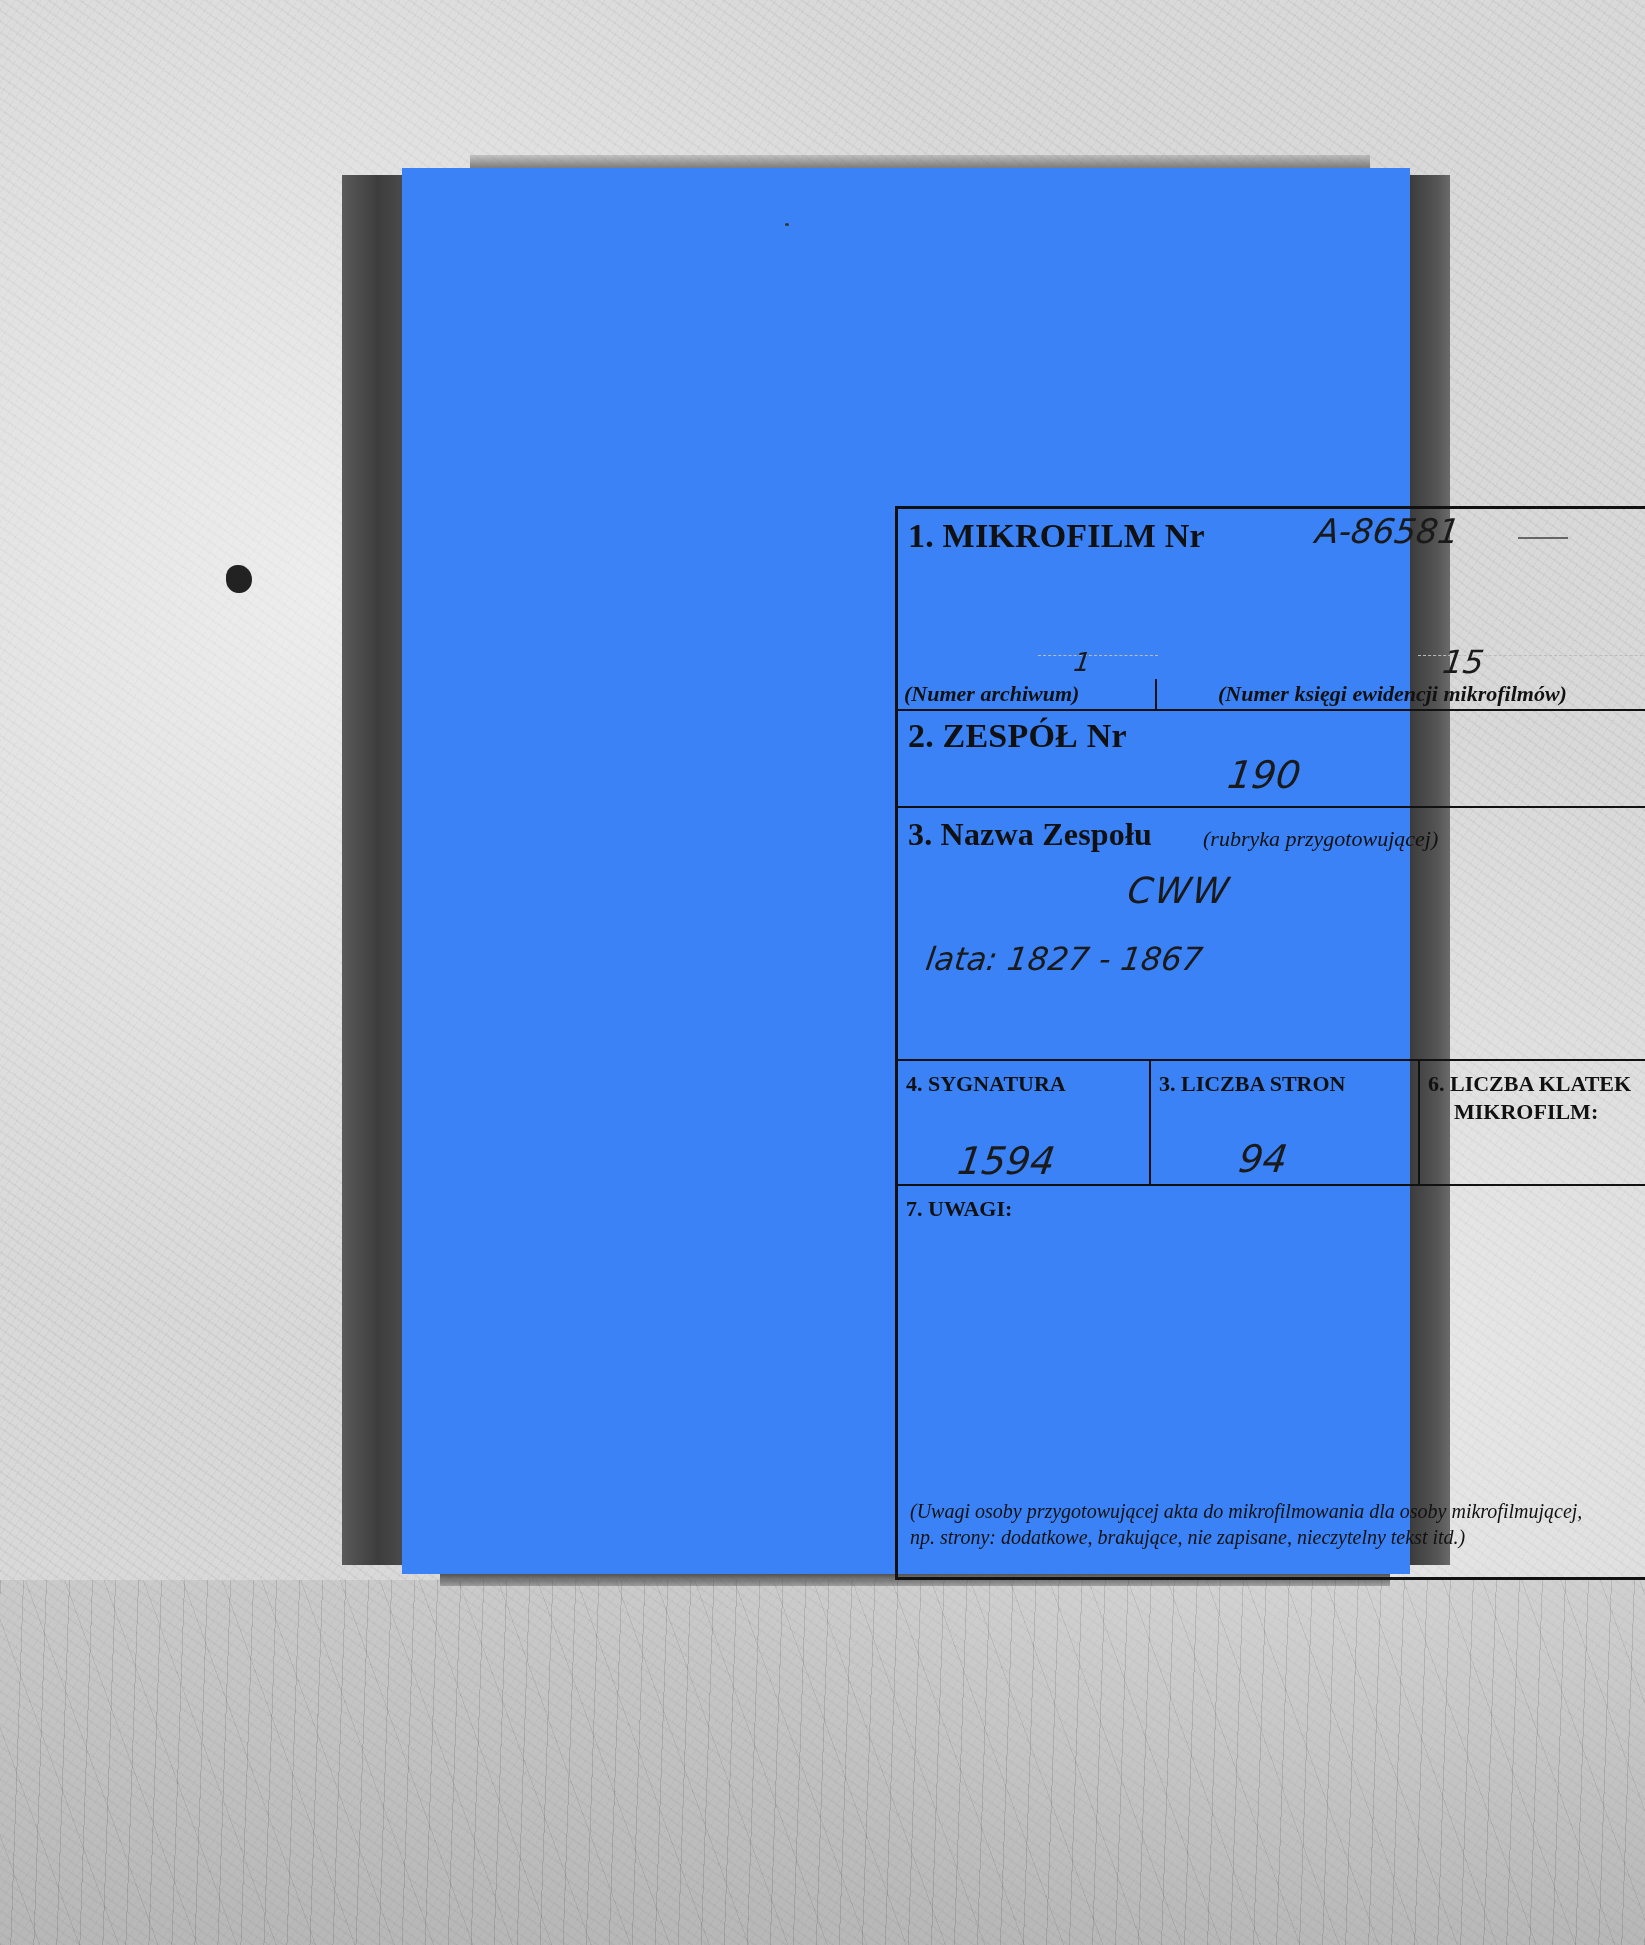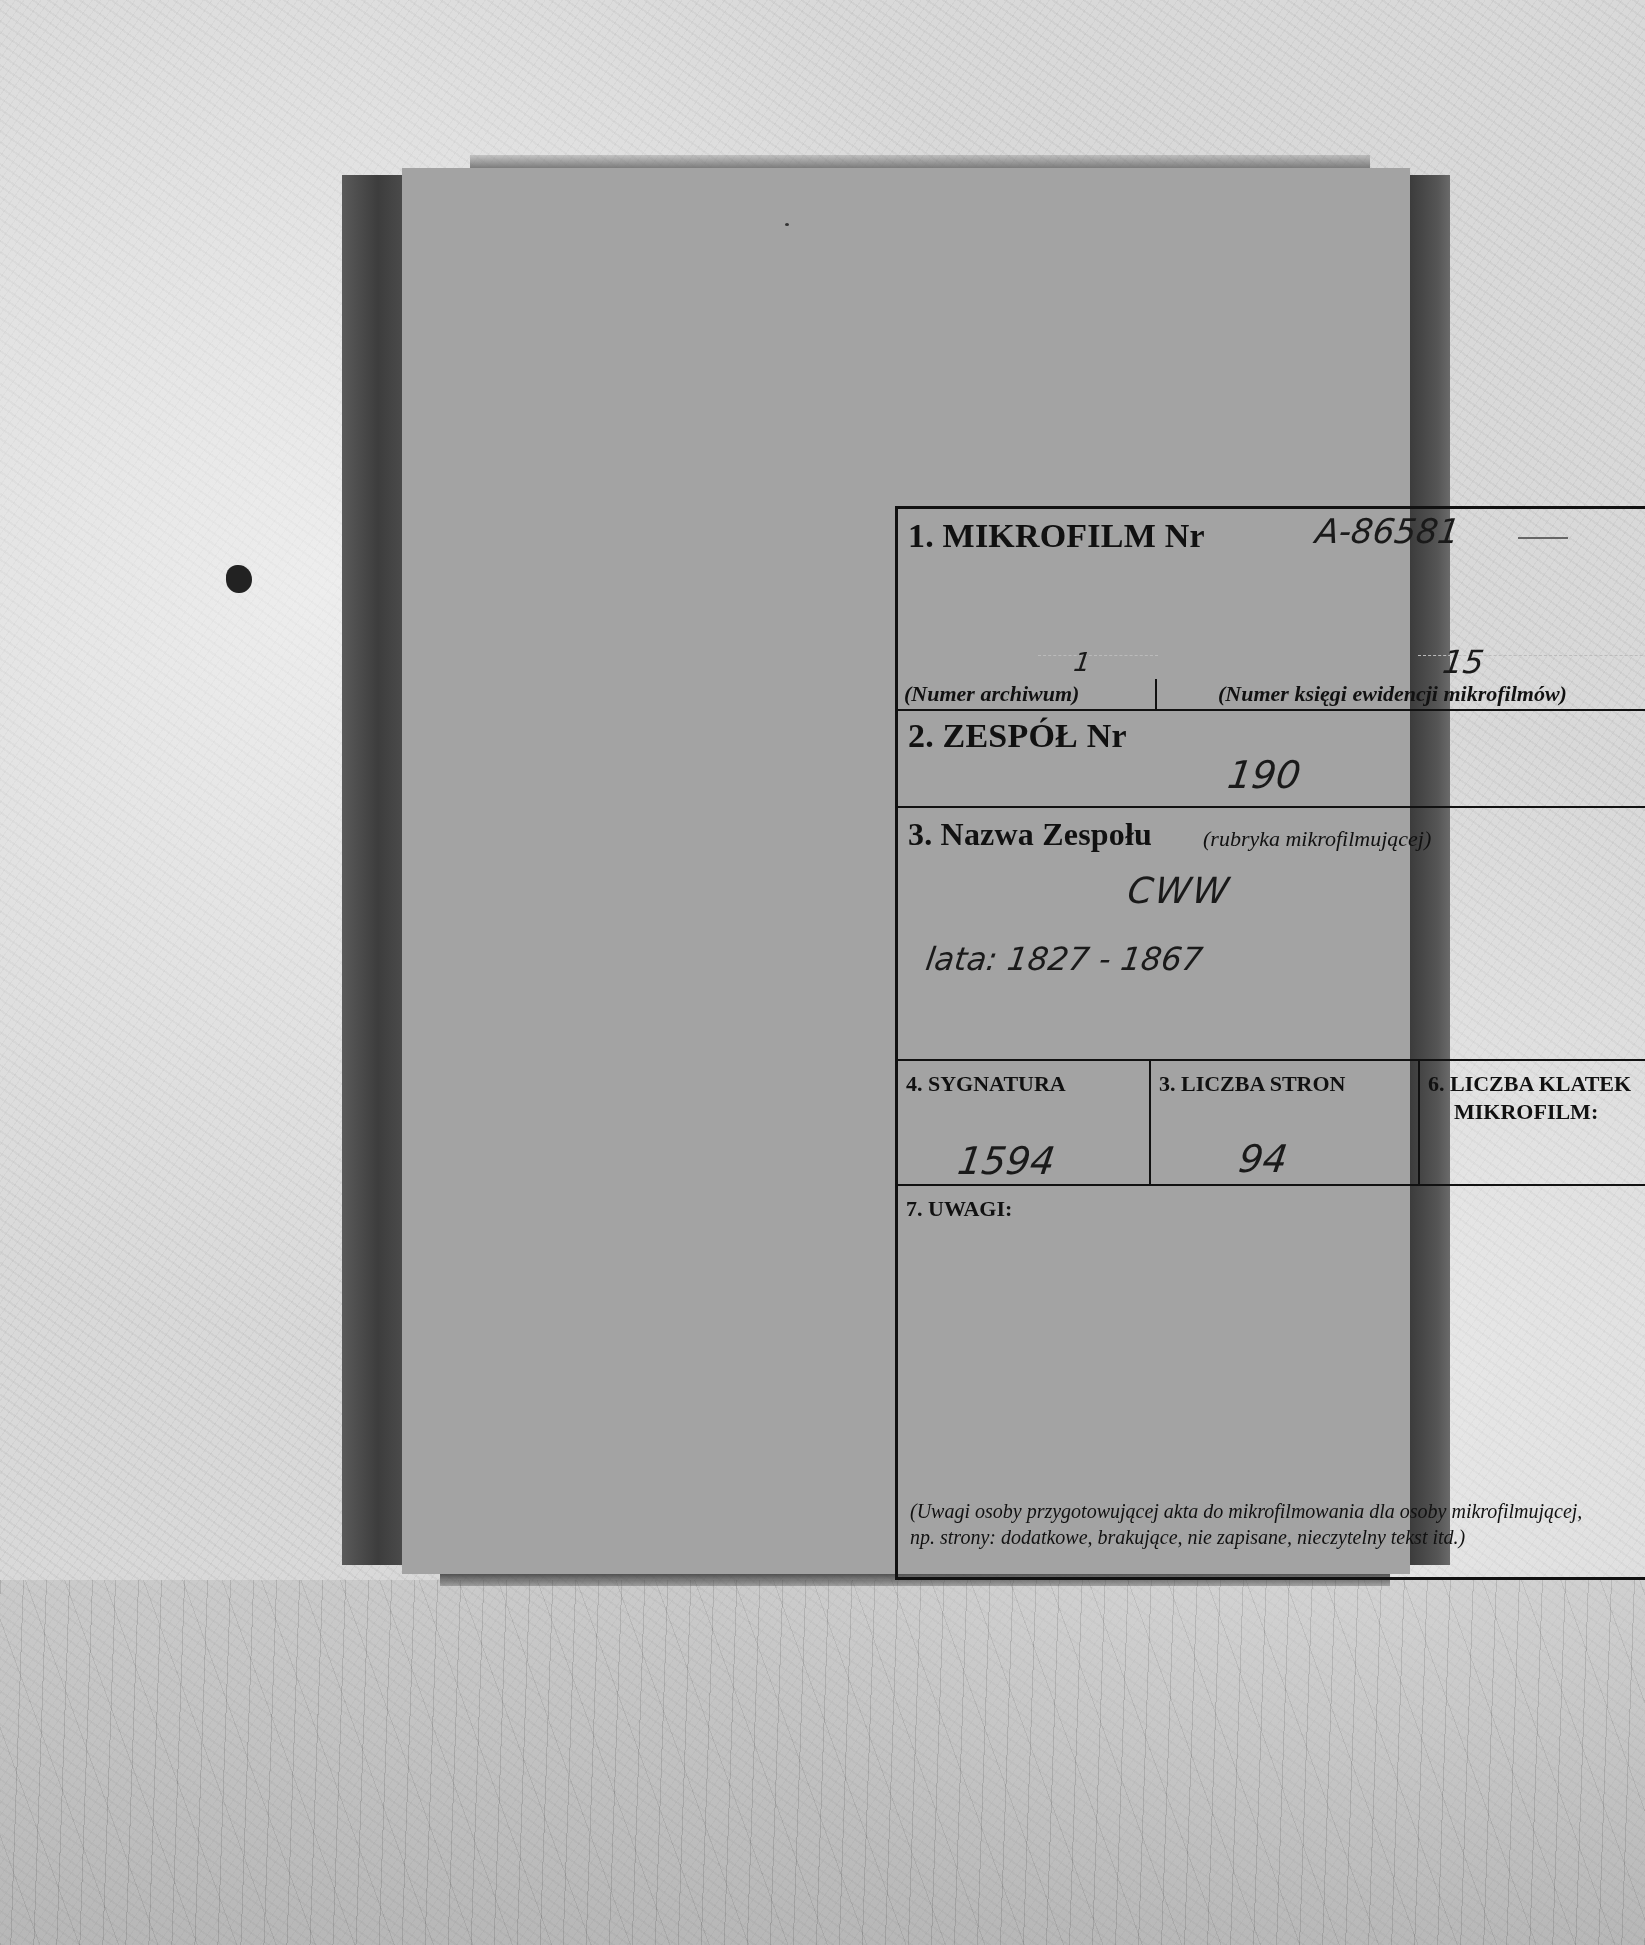--- a/index.html
+++ b/index.html
@@ -36,21 +36,21 @@
     .shadow-top {
       position: absolute; left: 470px; top: 155px; width: 900px; height: 14px;
       background: linear-gradient(180deg, rgba(80,80,80,0.2), #777);
     }
     .shadow-bottom {
       position: absolute; left: 440px; top: 1572px; width: 950px; height: 14px;
       background: linear-gradient(180deg, #444, rgba(90,90,90,0.4));
     }
     .paper {
       position: absolute; left: 402px; top: 168px; width: 1008px; height: 1406px;
-      background: #a3a3a3;
+      background: #3b82f6;
     }
     .form {
       position: absolute; left: 493px; top: 338px; width: 825px; height: 1074px;
       border: 3px solid #111; box-sizing: border-box;
     }
     .row { position: absolute; left: 0; width: 100%; box-sizing: border-box; border-bottom: 2px solid #111; }
     .r1 { top: 0; height: 202px; }
     .r2 { top: 202px; height: 97px; }
     .r3 { top: 299px; height: 253px; }
     .r4 { top: 552px; height: 125px; }
@@ -102,21 +102,21 @@
       <div class="italic-small" style="left:320px; top:172px; font-weight:bold;">(Numer księgi ewidencji mikrofilmów)</div>
     </div>
 
     <div class="row r2">
       <div class="label-big" style="left:10px; top:6px;">2. ZESPÓŁ  Nr</div>
       <div class="hand" style="left:330px; top:42px; font-size:38px;">190</div>
     </div>
 
     <div class="row r3">
       <div class="label-big" style="left:10px; top:8px; font-size:32px;">3. Nazwa Zespołu</div>
-      <div class="italic-small" style="left:305px; top:18px; font-size:22px;">(rubryka mikrofilmującej)</div>
+      <div class="italic-small" style="left:305px; top:18px; font-size:22px;">(rubryka przygotowującej)</div>
       <div class="hand" style="left:230px; top:62px; font-size:36px; letter-spacing:2px;">CWW</div>
       <div class="hand" style="left:28px; top:132px; font-size:32px;">lata: 1827 - 1867</div>
     </div>
 
     <div class="row r4">
       <div class="cell c1">
         <div class="label-med" style="left:8px; top:10px;">4. SYGNATURA</div>
         <div class="hand" style="left:60px; top:78px; font-size:38px;">1594</div>
       </div>
       <div class="cell c2">

